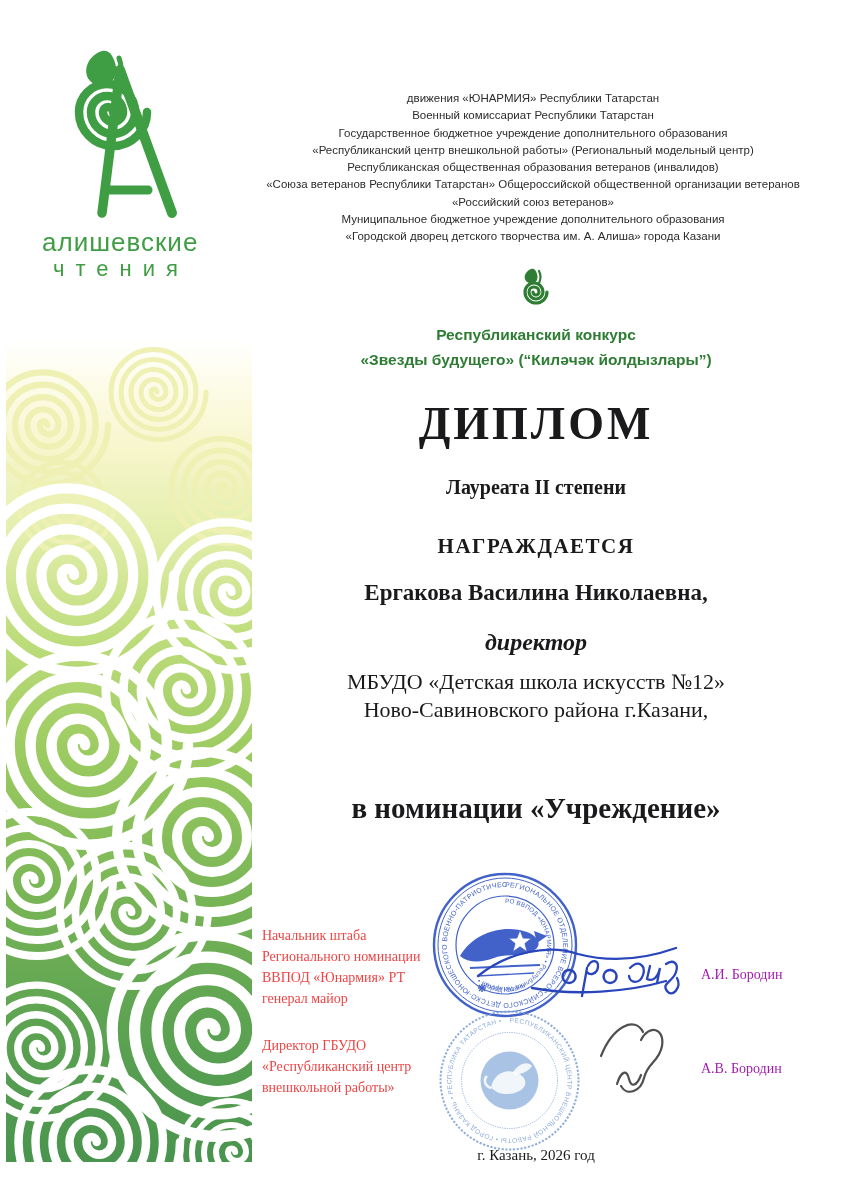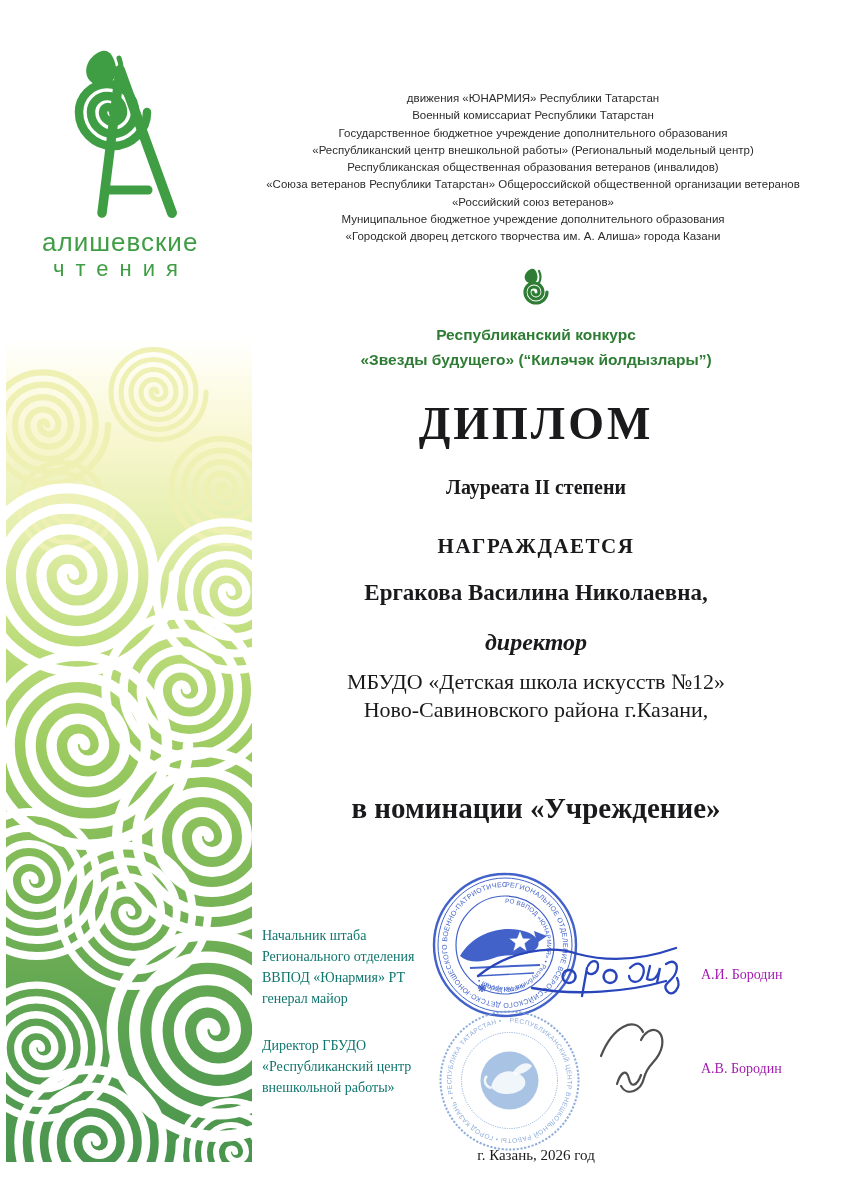--- a/index.html
+++ b/index.html
@@ -21,21 +21,21 @@
   .serif{font-family:"Liberation Serif",serif;color:#1a1a1c;}
   #diploma-title{top:397px;font-size:46px;font-weight:600;letter-spacing:3px;}
   #degree{top:476px;font-size:20px;font-weight:bold;}
   #awarded{top:534px;font-size:21px;font-weight:bold;letter-spacing:1.5px;}
   #recipient{top:580px;font-size:23px;font-weight:bold;}
   #position{top:629px;font-size:24px;font-weight:bold;font-style:italic;}
   #orgname{top:668px;font-size:22px;line-height:28px;}
   #nomination{top:748px;font-size:29px;font-weight:bold;margin-top:44px;}
   
   .sig-title{left:262px;width:220px;font-family:"Liberation Serif",serif;
-    font-size:14px;line-height:21px;color:#0f766e;}
+    font-size:14px;line-height:21px;color:#ef4444;}
   #sig1-title{top:925px;}
   #sig2-title{top:1035px;}
   .sig-name{font-family:"Liberation Serif",serif;font-size:14px;color:#a21caf;}
   #sig1-name{left:701px;top:967px;}
   #sig2-name{left:701px;top:1061px;}
   #footer-line{top:1147px;font-size:15px;}
 </style>
 </head>
 <body>
 
@@ -206,21 +206,21 @@
   <svg class="abs" style="left:585px;top:1008px;" width="120" height="110" viewBox="0 0 120 110">
     <g stroke="#4f4f52" stroke-width="2.2" fill="none" stroke-linecap="round">
       <path d="M 16 48 C 28 18 50 8 58 24"></path>
       <path d="M 32 76 c 4 -13 10 -15 12 -5 c 2 9 8 7 12 -4"></path>
       <path d="M 56 32 c 8 -16 24 -12 21 6 c -3 16 -14 16 -18 32 c -3 13 -17 19 -23 8"></path>
     </g>
   </svg>
 
   <div class="abs sig-title" id="sig1-title">
     <div>Начальник штаба</div>
-    <div>Регионального отделения</div>
+    <div>Регионального номинации</div>
     <div>ВВПОД «Юнармия» РТ</div>
     <div>генерал майор</div>
   </div>
   <div class="abs sig-name" id="sig1-name">А.И. Бородин</div>
 
   <div class="abs sig-title" id="sig2-title">
     <div>Директор ГБУДО</div>
     <div>«Республиканский центр</div>
     <div>внешкольной работы»</div>
   </div>

